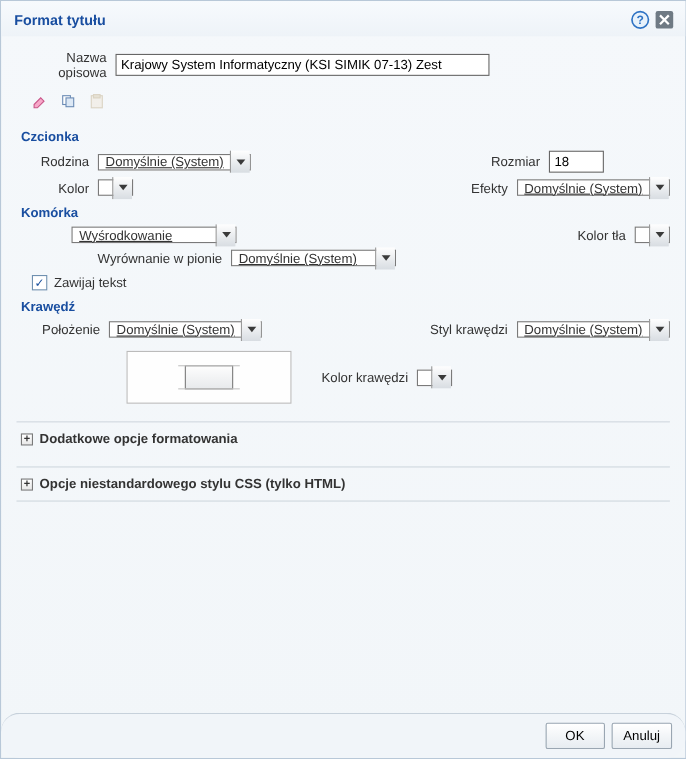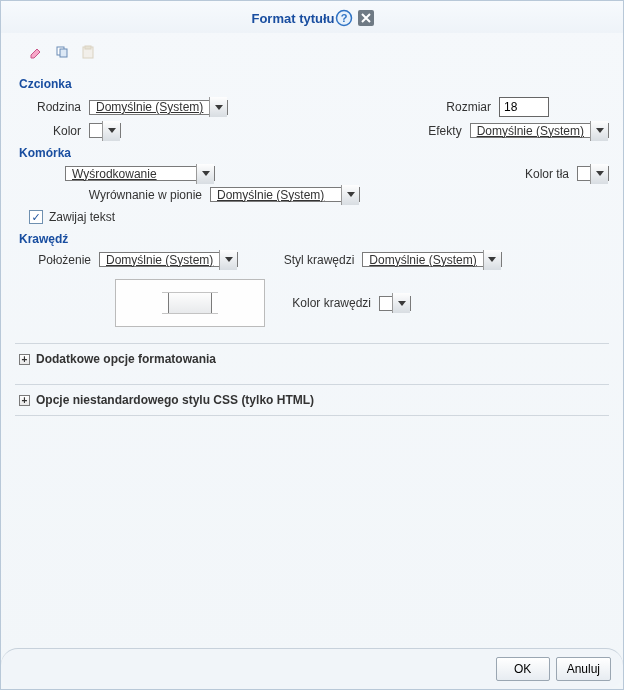--- a/index.html
+++ b/index.html
@@ -15,21 +15,21 @@
     height: 690px;
     border: 1px solid #b8c8d8;
     background: linear-gradient(to bottom, #f5f8fb 0%, #f2f6f9 100%);
     position: relative;
     display: flex;
     flex-direction: column;
   }
   .titlebar {
     display: flex;
     align-items: center;
-    justify-content: center;
+    justify-content: space-between;
     padding: 8px 10px 6px 12px;
     background: linear-gradient(to bottom, #f7fafd, #eef3f8);
   }
   .titlebar .title {
     font-weight: bold;
     color: #194ea0;
     font-size: 13px;
   }
   .titlebar .right { display: flex; gap: 4px; align-items: center; }
   .help-icon svg, .close-icon svg { display: block; }
@@ -83,21 +83,21 @@
   }
   .drop-btn::after {
     content: "";
     border-left: 4px solid transparent;
     border-right: 4px solid transparent;
     border-top: 5px solid #3a3a3a;
   }
   .multi-row { display: flex; align-items: center; gap: 14px; flex-wrap: wrap; margin: 6px 0; }
   .pair { display: flex; align-items: center; }
   .pair .field-label { white-space: nowrap; }
-  .indent { padding-left: 14px; }
+  .indent { padding-left: 14px; justify-content: space-between; }
   .checkbox-row { display: flex; align-items: center; gap: 6px; margin: 8px 0 8px 14px; }
   .chk {
     width: 14px; height: 14px; border: 1px solid #6f90b0;
     background: #fff; display: inline-flex; align-items: center; justify-content: center;
     font-size: 11px; color: #1a4f9c;
   }
   .border-preview {
     width: 150px;
     height: 48px;
     border: 1px solid #bbb;
@@ -173,20 +173,24 @@
         <svg width="18" height="18" viewBox="0 0 18 18">
           <rect x="1" y="1" width="16" height="16" rx="2" fill="#6f7a84"></rect>
           <path d="M5 5 L13 13 M13 5 L5 13" stroke="#fff" stroke-width="2"></path>
         </svg>
       </span>
     </span>
   </div>
 
   <div class="body">
 
+    <div class="row">
+      <span class="field-label w90">Nazwa opisowa</span>
+      <input class="text-input long" value="Krajowy System Informatyczny (KSI SIMIK 07-13) Zest" style="">
+    </div>
 
     <div class="toolbar">
       <span class="tb-btn">
         <svg width="16" height="16" viewBox="0 0 16 16">
             <path d="M3 11 L9 5 L12 8 L6 14 L3 14 Z" fill="#f7a8c9" stroke="#c95588"></path>
           </svg>
       </span>
       <span class="tb-btn">
         <svg width="16" height="16" viewBox="0 0 16 16">
           <rect x="3" y="3" width="7" height="8" fill="#fff" stroke="#6b8bb5"></rect>

